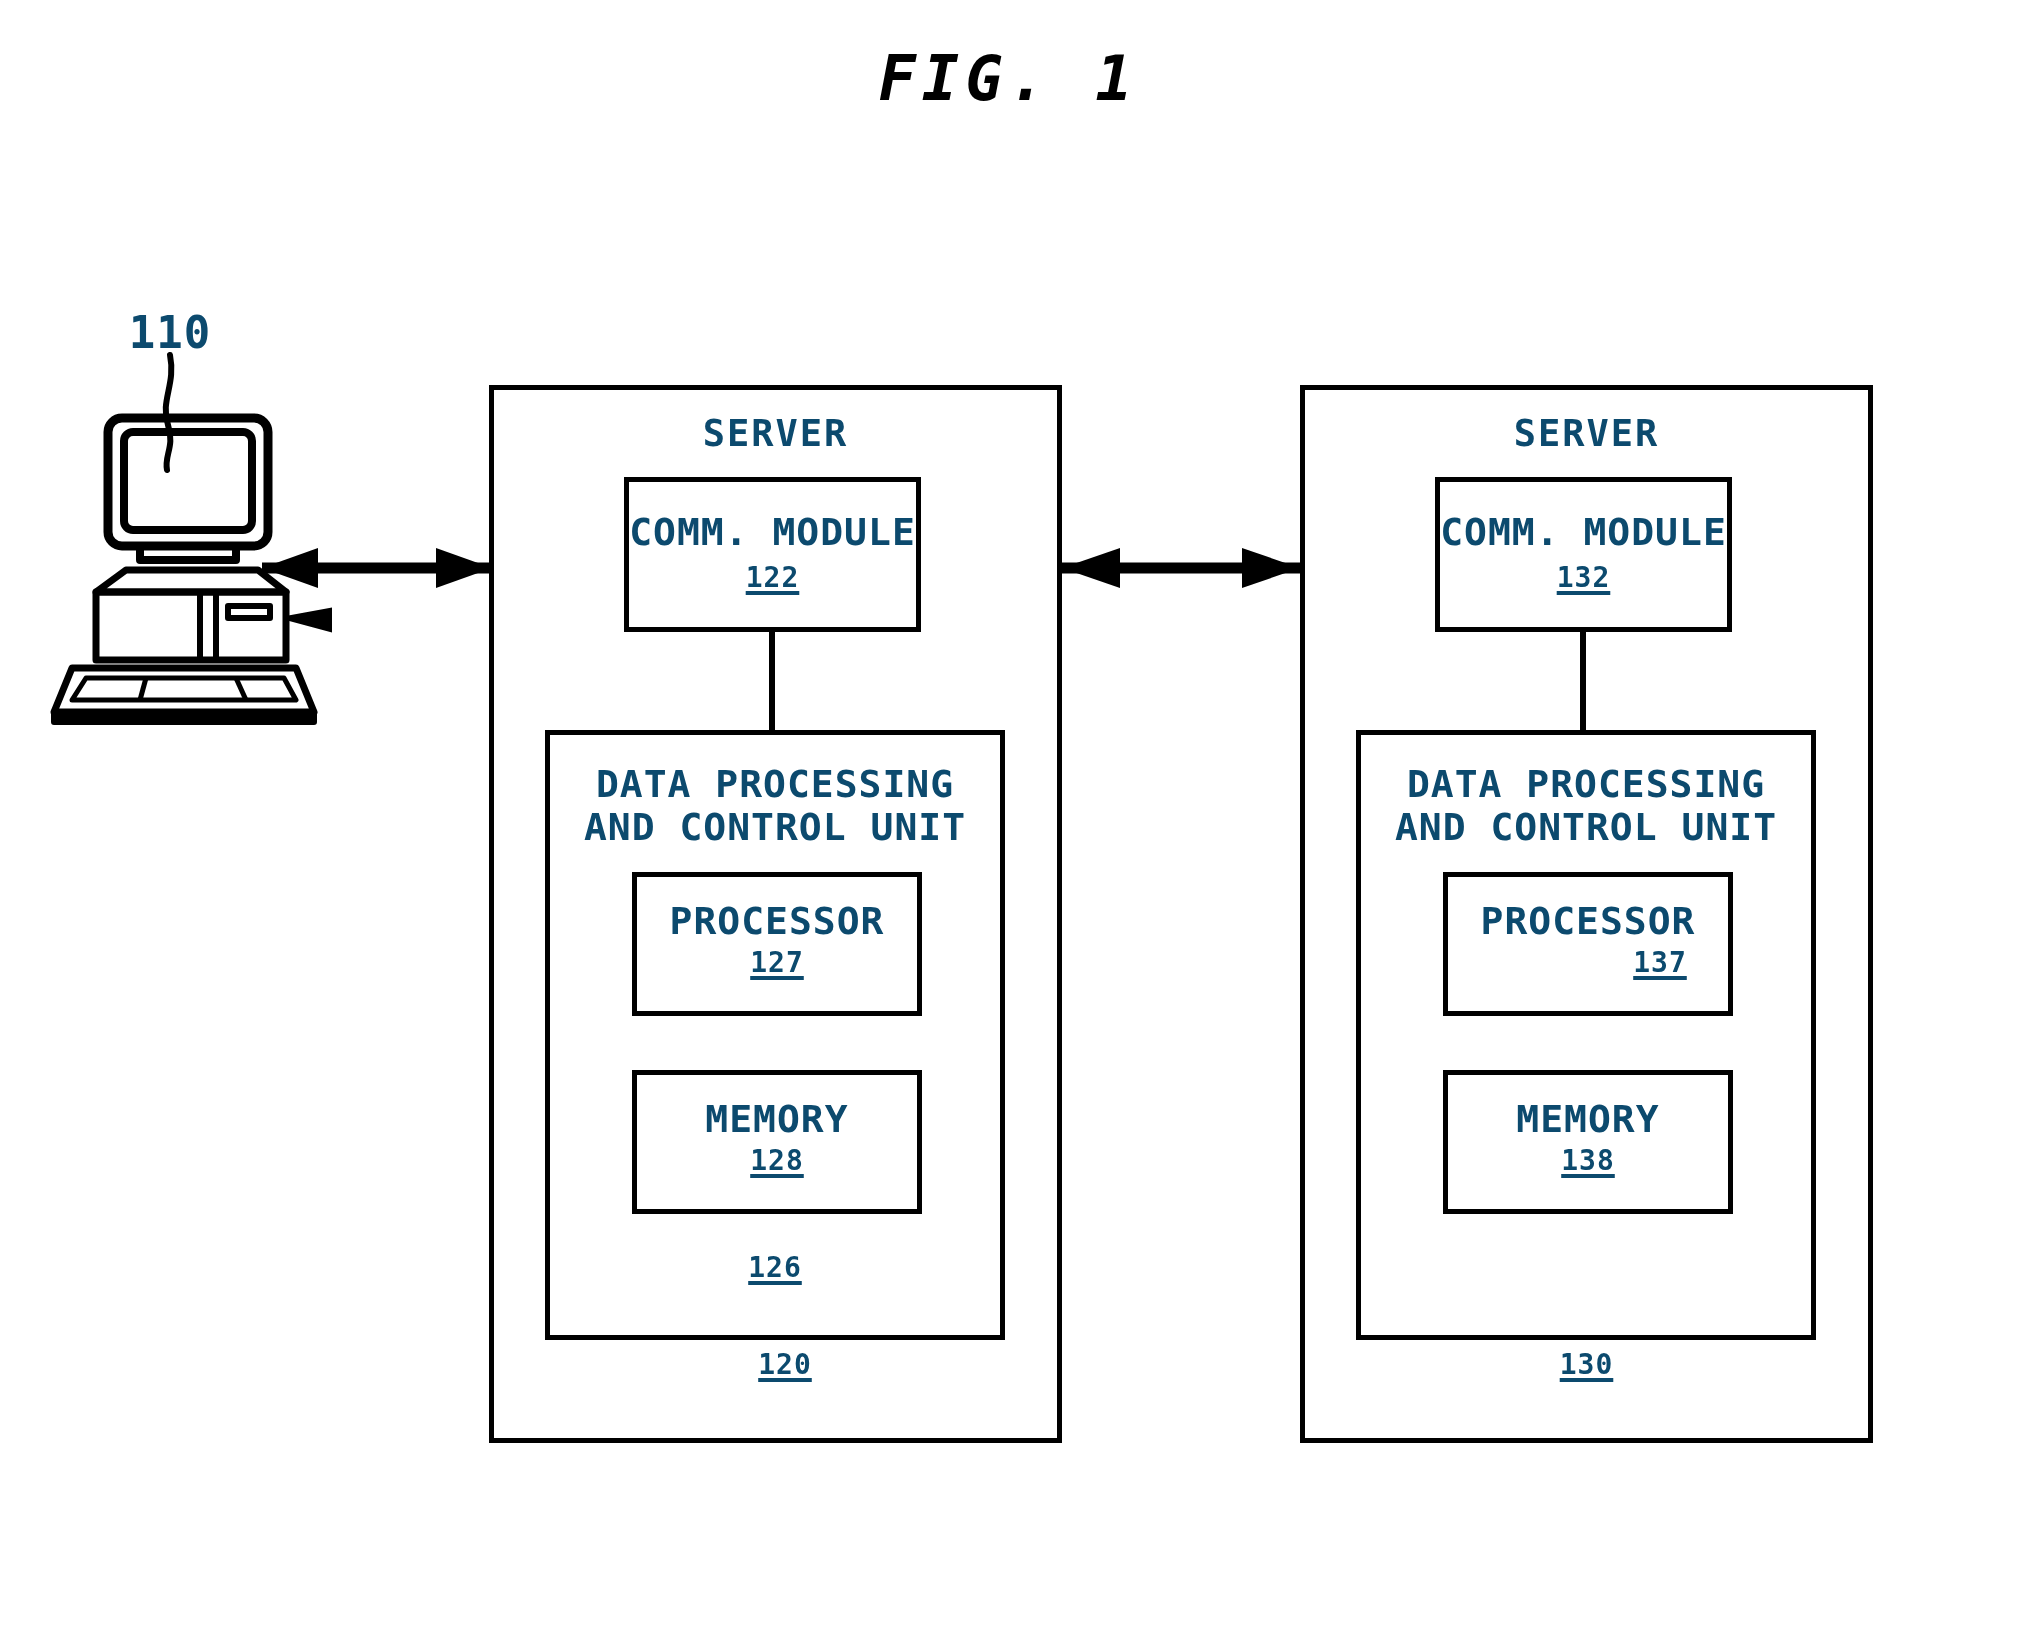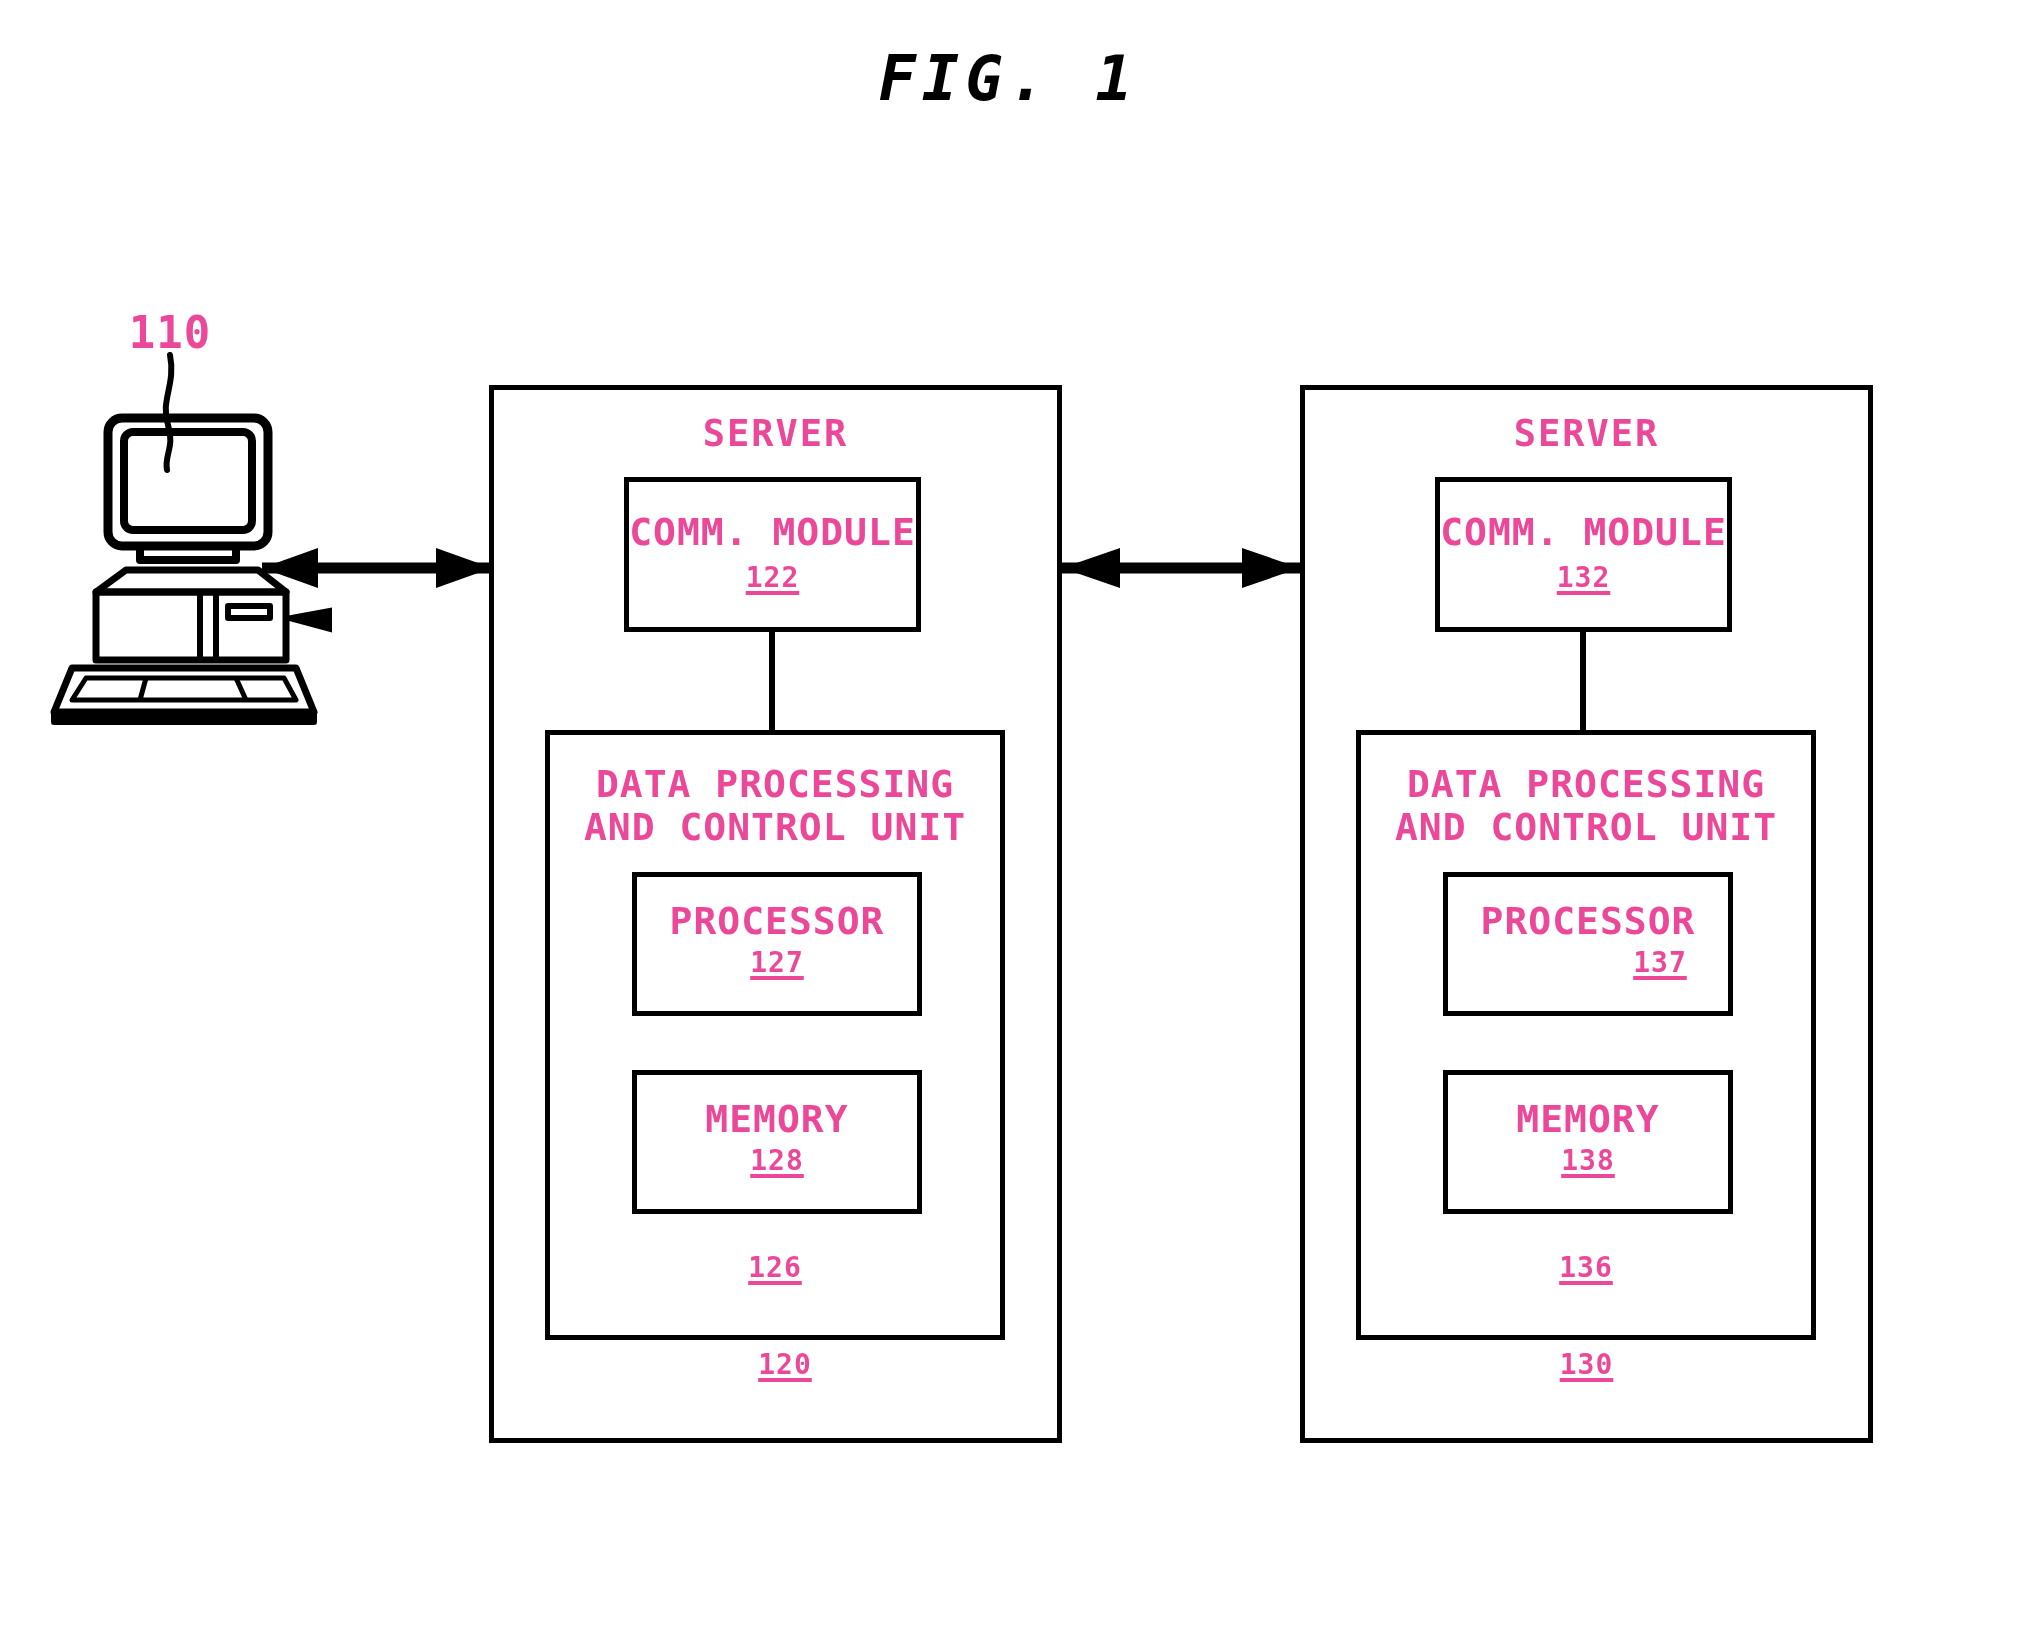--- a/index.html
+++ b/index.html
@@ -46,21 +46,21 @@
   }
   .box.inner {
     border-width: 5px;
   }
 
   .lbl {
     position: absolute;
     text-align: center;
     font-family: "DejaVu Sans Mono", "Liberation Mono", monospace;
     font-weight: bold;
-    color: #ec4899;
+    color: #0c4a6e;
     white-space: pre;
     line-height: 1.04;
   }
 
   .ref {
     text-decoration: underline;
     text-underline-offset: 4px;
     text-decoration-thickness: 4px;
   }
 
@@ -184,16 +184,15 @@
   <div class="lbl t-dpcu" style="left:1356px; top:808px; width:460px;">AND CONTROL UNIT</div>
 
   <div class="box inner" style="left:1443px; top:872px; width:290px; height:144px;"></div>
   <div class="lbl t-small" style="left:1443px; top:902px; width:290px;">PROCESSOR</div>
   <div class="lbl t-ref ref" style="left:1443px; top:948px; width:338px;padding-left:48px;">137</div>
 
   <div class="box inner" style="left:1443px; top:1070px; width:290px; height:144px;"></div>
   <div class="lbl t-small" style="left:1443px; top:1100px; width:290px;">MEMORY</div>
   <div class="lbl t-ref ref" style="left:1443px; top:1146px; width:290px;">138</div>
 
-  <div class="lbl t-ref ref" style="left:1356px; top:1253px; width:460px;">136</div>
   <div class="lbl t-ref ref" style="left:1300px; top:1350px; width:573px;">130</div>
 
 </div>
 
 </body></html>

